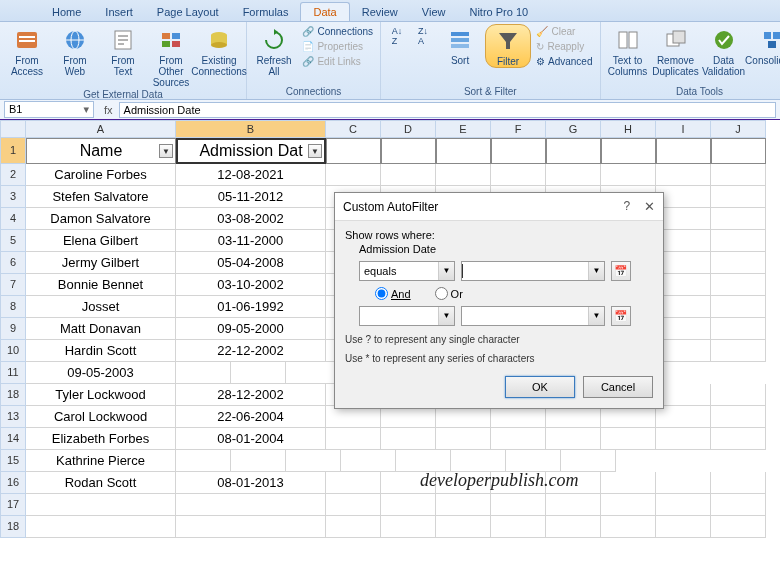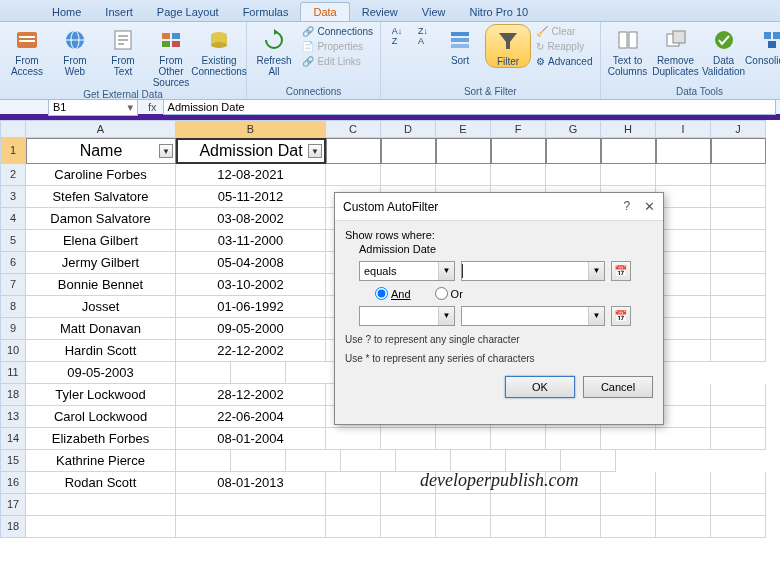--- a/index.html
+++ b/index.html
@@ -16,21 +16,21 @@
 .group-items { display: flex; flex: 1; gap: 2px; align-items: flex-start; }
 .group-label { text-align: center; font-size: 10px; color: #3b5a82; padding: 1px 0 2px; }
 .big-btn { display: flex; flex-direction: column; align-items: center; width: 46px; padding: 2px 2px 0; cursor: pointer; }
 .big-btn .ic { width: 28px; height: 28px; display: flex; align-items: center; justify-content: center; }
 .big-btn .lbl { font-size: 10px; color: #1f497d; text-align: center; line-height: 11px; margin-top: 1px; }
 .small-btn { display: flex; align-items: center; gap: 3px; padding: 2px 3px; cursor: pointer; font-size: 10px; color: #1f497d; }
 .small-stack { display: flex; flex-direction: column; }
 .big-btn.hl { background: linear-gradient(#ffe9a8,#ffc84f); border: 1px solid #d6a445; border-radius: 11px; }
 
 
-.fbar { display: flex; align-items: center; height: 20px; background: #eef4fc; border-bottom: 6px solid #4c1d95; padding-left: 44px; }
+.fbar { display: flex; align-items: center; height: 20px; background: #eef4fc; border-bottom: 1px solid #4c1d95; }
 .namebox { width: 90px; border: 1px solid #a7bfde; background: #fff; padding: 1px 4px; margin: 1px 4px; font-size: 11px; }
 .namebox .dd { float: right; color: #666; }
 .fx { padding: 0 6px; color: #555; }
 .formula-input { flex: 1; border: 1px solid #a7bfde; background: #fff; padding: 1px 4px; margin: 1px 4px 1px 0; font-size: 11px; }
 
 
 .grid { position: relative; }
 .colheads { display: flex; height: 18px; }
 .corner { width: 26px; background: #e7eef8; border: 1px solid #c2d4ea; }
 .colhead { border: 1px solid #c2d4ea; border-left: none; background: #e7eef8; text-align: center; font-size: 11px; color: #333; line-height: 16px; }
@@ -44,21 +44,21 @@
 .cA { width: 150px; } .cB { width: 150px; } .cC,.cD,.cE,.cF,.cG,.cH,.cI,.cJ { width: 55px; }
 .cell.active { border: 2px solid #333 !important; }
 .filter-dd { position: absolute; right: 2px; top: 50%; transform: translateY(-50%); width: 14px; height: 14px; border: 1px solid #888; background: linear-gradient(#fcfcfc,#e2e2e2); display: flex; align-items: center; justify-content: center; font-size: 8px; color: #333; }
 
 
 .dialog { position: absolute; left: 334px; top: 192px; width: 330px; background: #f0f0f0; border: 1px solid #888; box-shadow: 2px 2px 8px rgba(0,0,0,0.3); font-size: 11px; }
 .dlg-title { display: flex; align-items: center; justify-content: space-between; padding: 6px 8px; background: #fff; border-bottom: 1px solid #ddd; }
 .dlg-title span:first-child { font-size: 12px; }
 .dlg-ctl { display: flex; gap: 14px; }
 .dlg-ctl span { cursor: pointer; font-size: 13px; color: #555; }
-.dlg-body { padding: 8px 10px 26px; }
+.dlg-body { padding: 8px 10px 10px; }
 .dlg-body .lbl1 { margin-bottom: 2px; }
 .dlg-body .lbl2 { margin-left: 14px; margin-bottom: 6px; }
 .crit-row { display: flex; align-items: center; gap: 6px; margin-left: 14px; margin-bottom: 6px; }
 .combo { display: flex; align-items: center; border: 1px solid #999; background: #fff; height: 20px; }
 .combo .txt { flex: 1; padding: 0 4px; }
 .combo .ar { width: 16px; text-align: center; border-left: 1px solid #ccc; background: linear-gradient(#f5f5f5,#ddd); font-size: 8px; line-height: 18px; }
 .combo1 { width: 96px; } .combo2 { width: 144px; }
 .date-btn { width: 20px; height: 20px; border: 1px solid #999; background: linear-gradient(#f8f8f8,#e5e5e5); display: flex; align-items: center; justify-content: center; cursor: pointer; }
 .radio-row { margin-left: 30px; margin-bottom: 6px; display: flex; gap: 24px; align-items: flex-end; }
 .radio-row label { display: flex; align-items: center; gap: 3px; }

